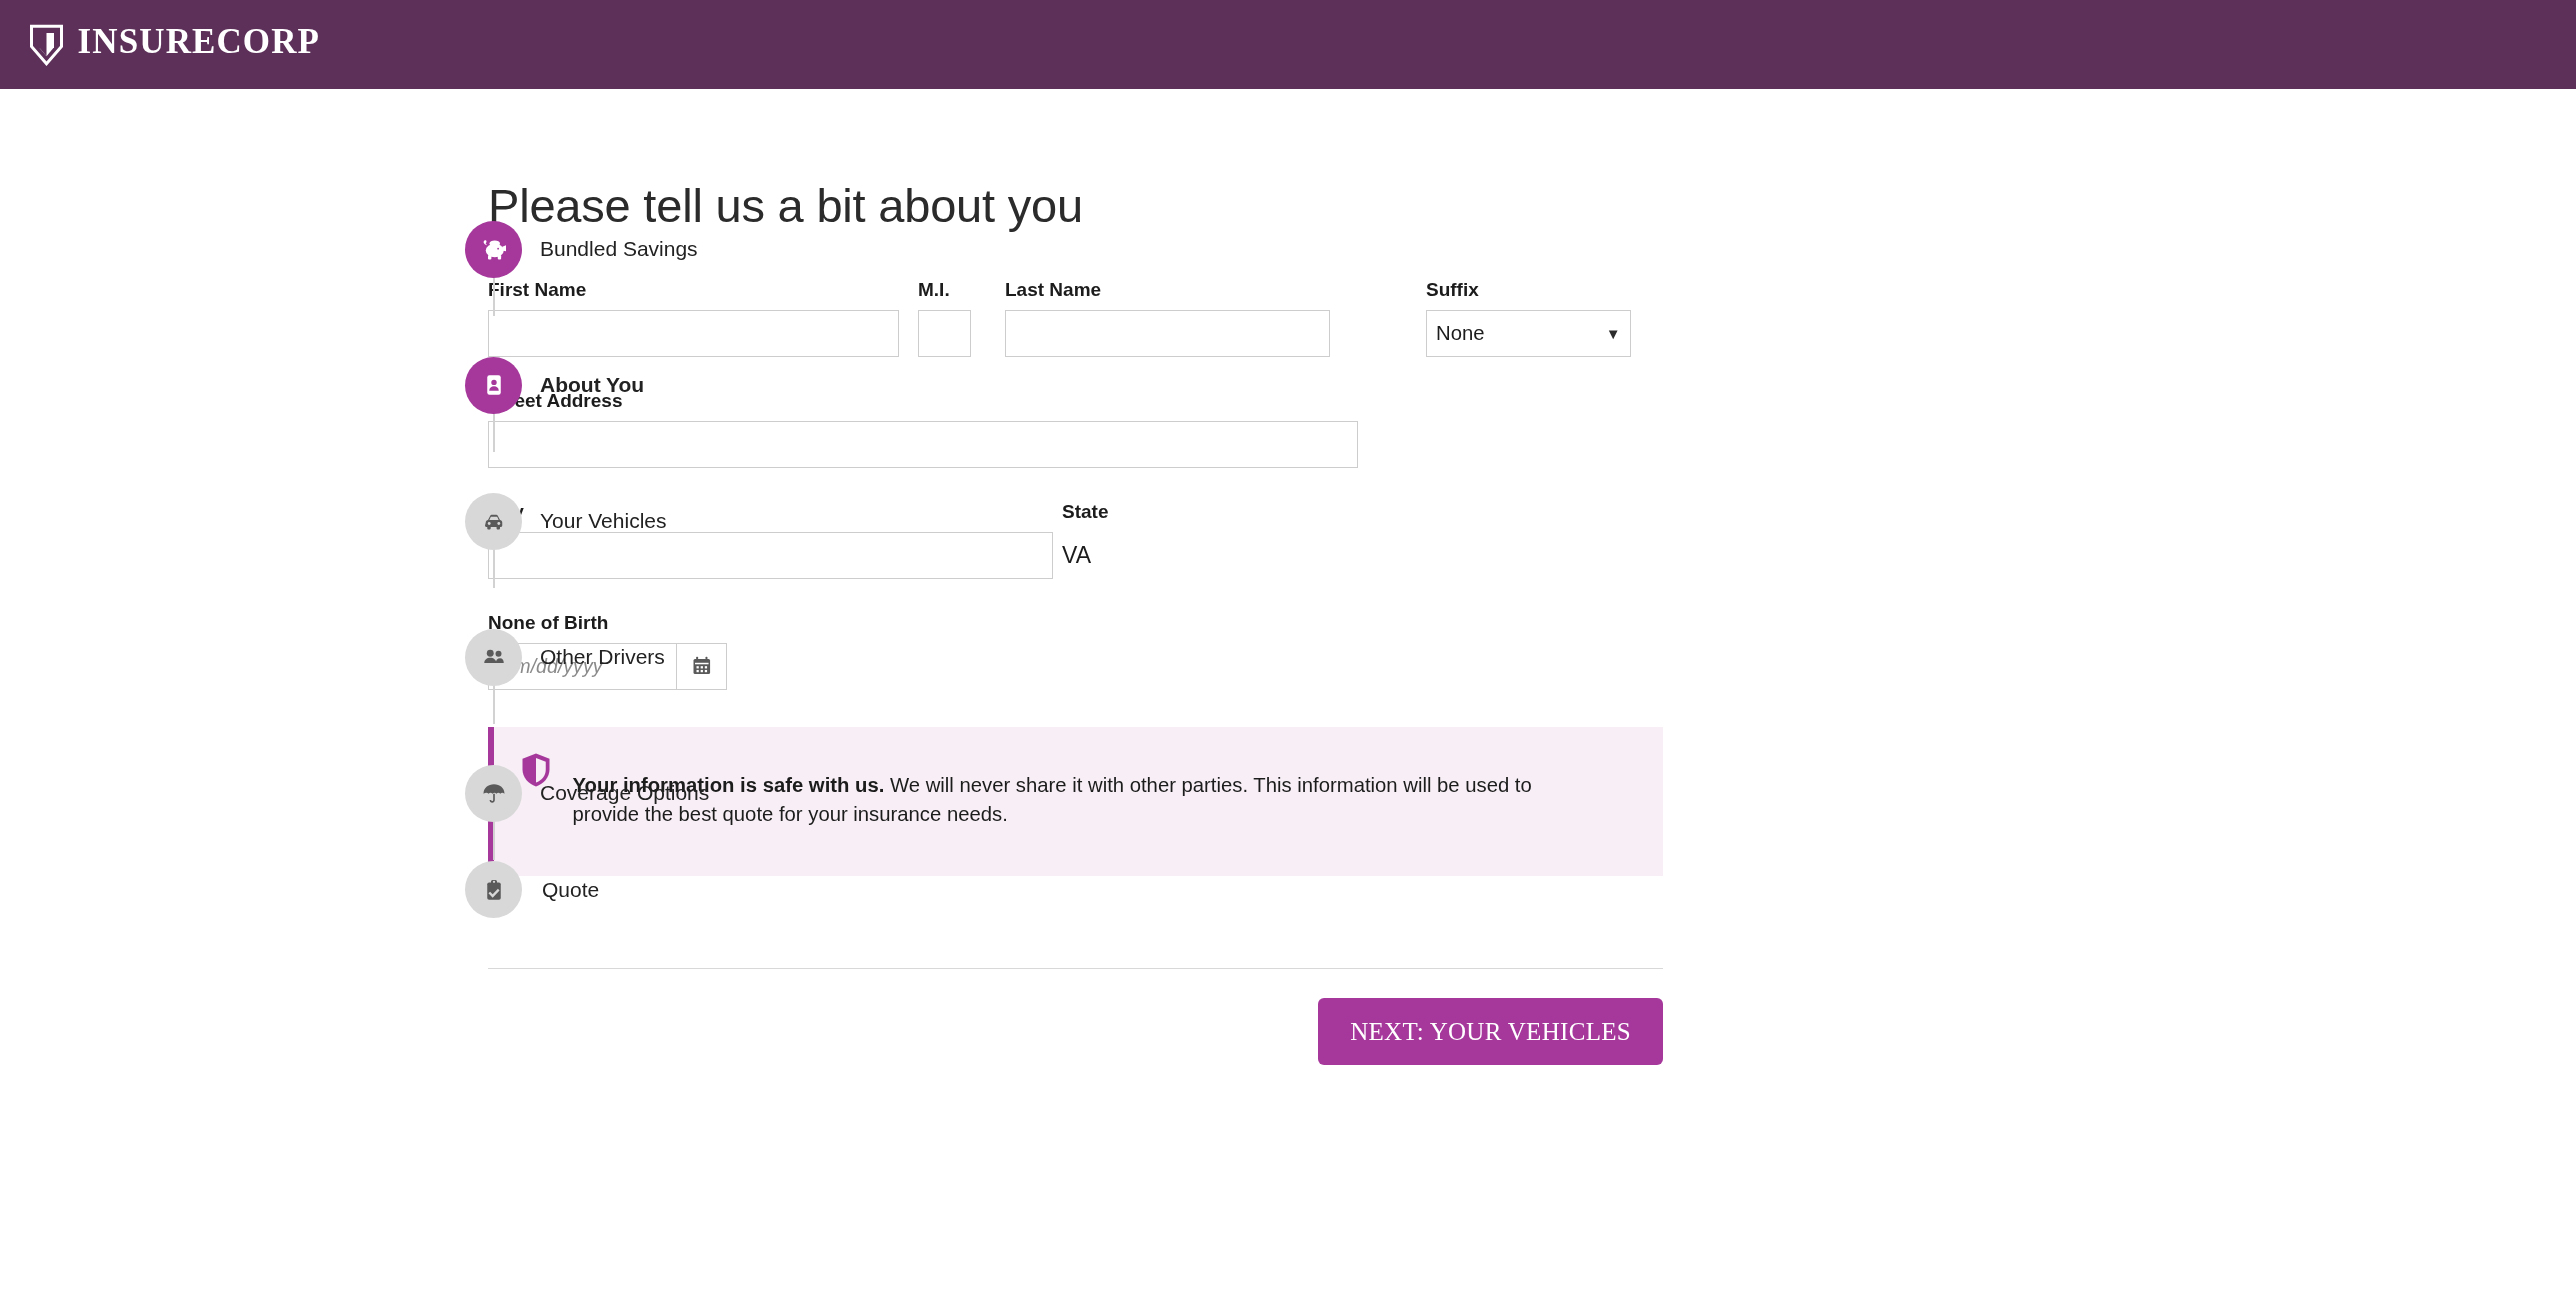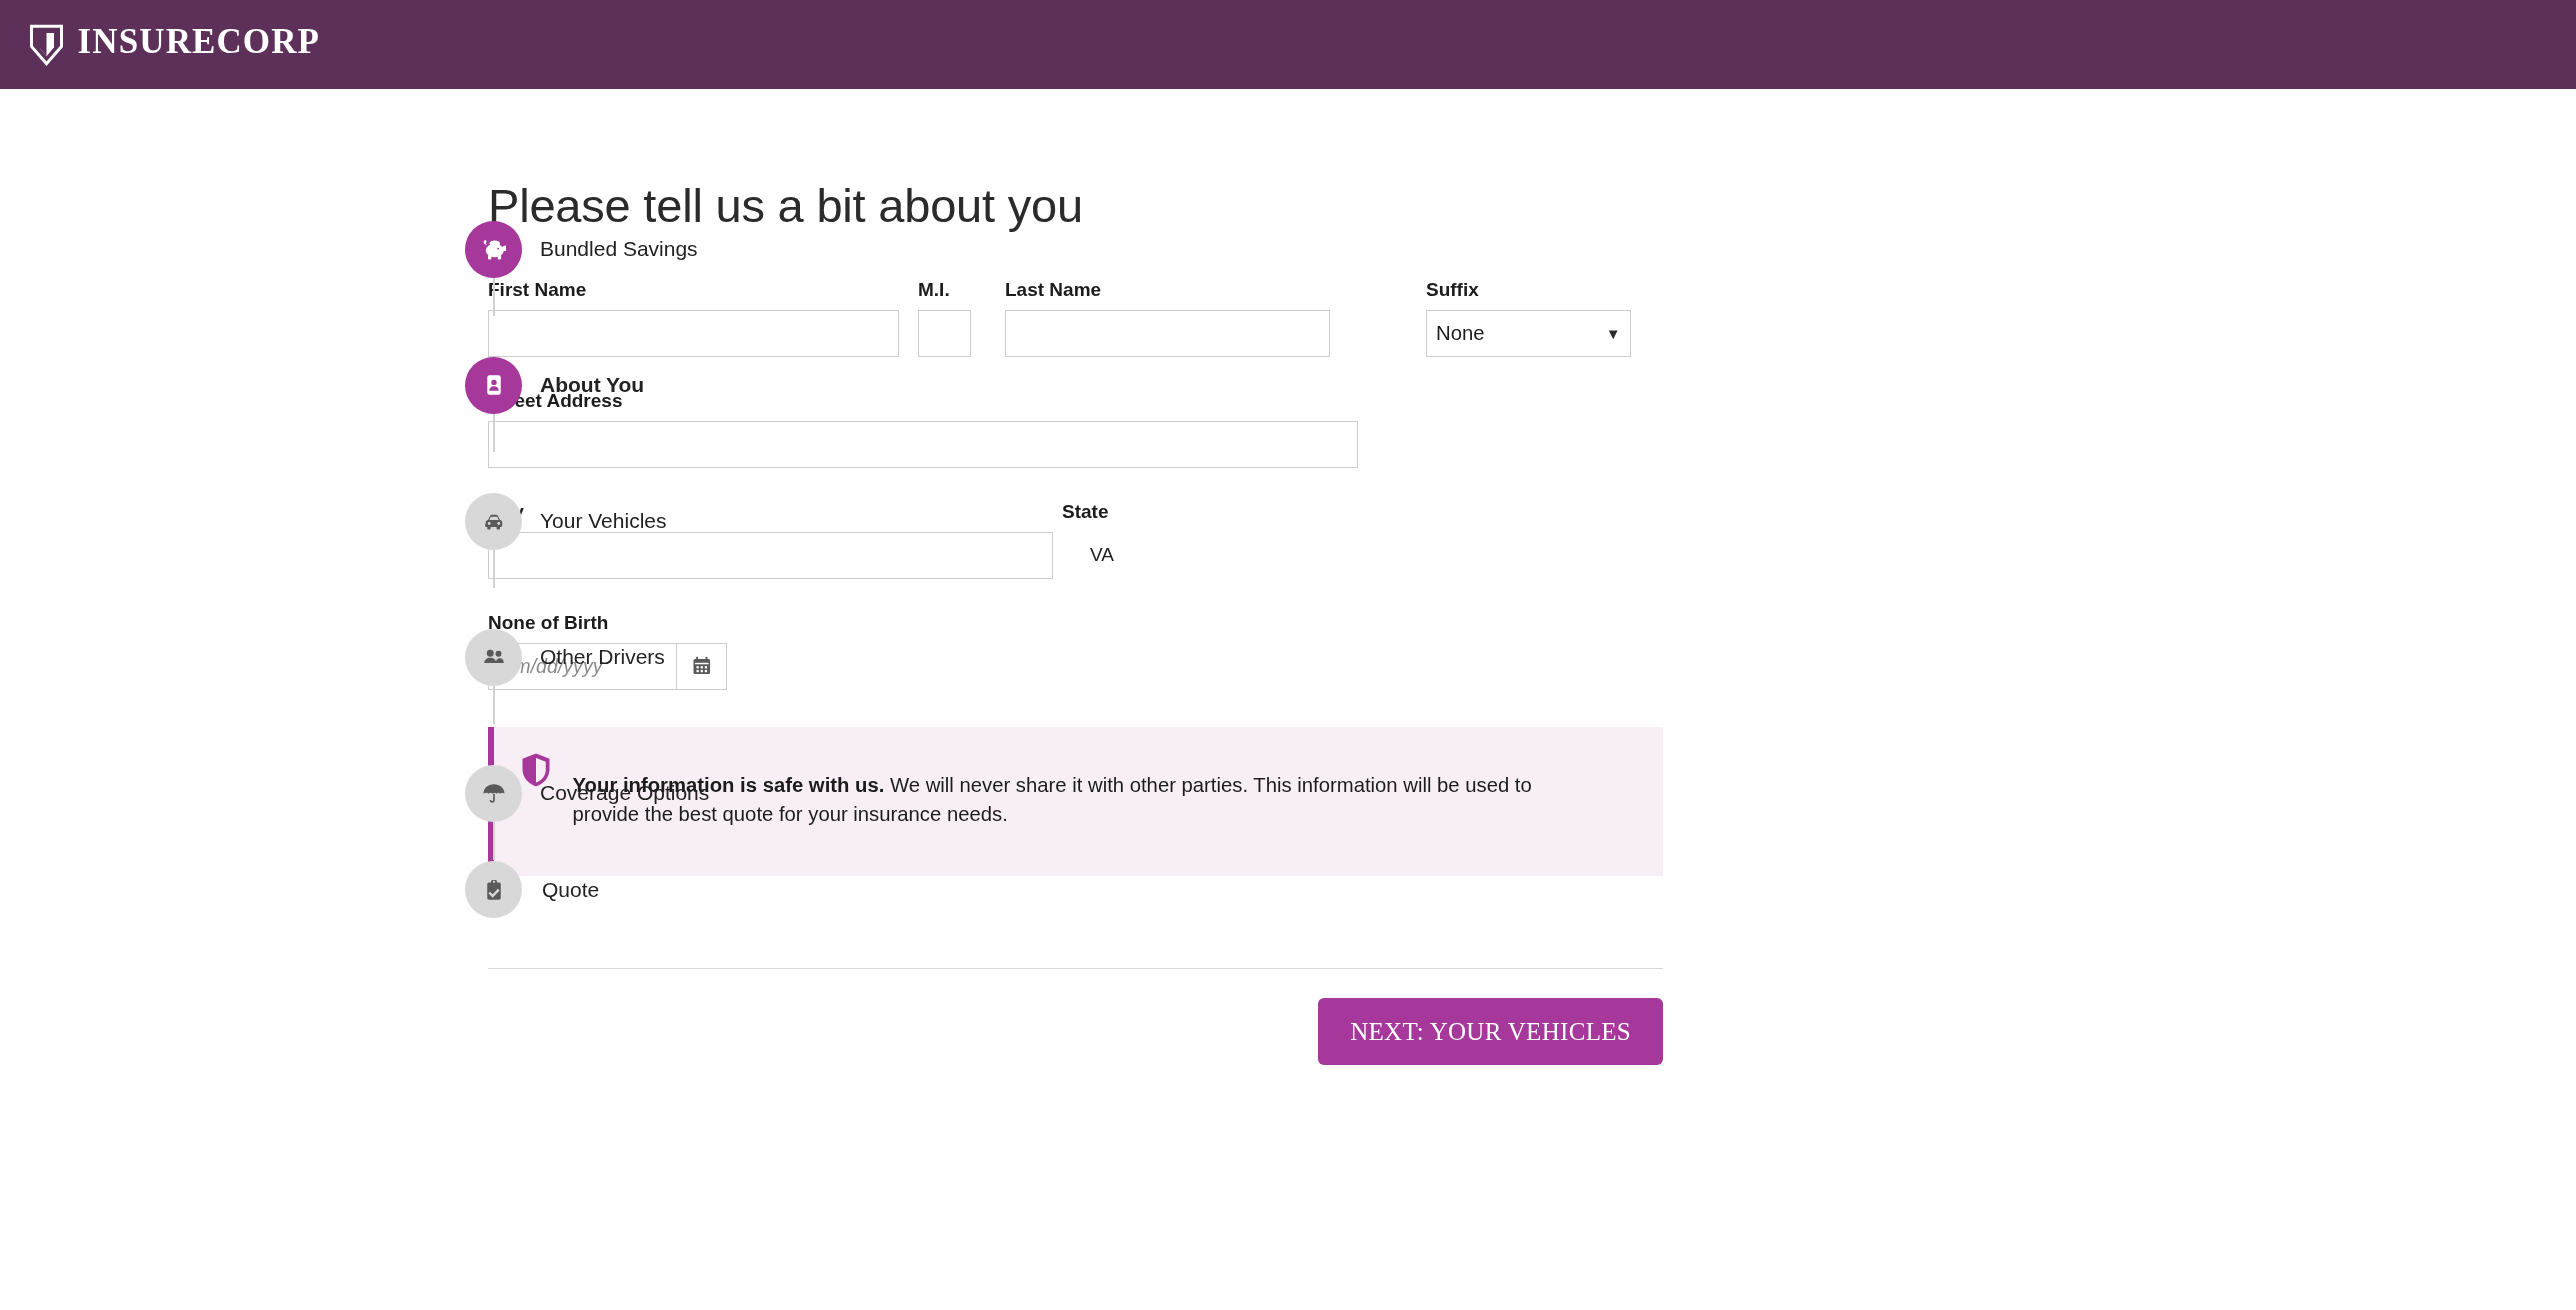--- a/index.html
+++ b/index.html
@@ -116,26 +116,25 @@
     background: #ffffff;
     font-family: "Liberation Sans", sans-serif;
     font-size: 19.6px;
     color: #1c1c1c;
     padding: 0 9px;
     border-radius: 0;
     outline: none;
   }
   .txt::placeholder { color: #8a8a8a; font-style: italic; }
   .static-val {
-    font-size: 19px;
+    font-size: 23px;
     color: #1c1c1c;
     height: 47px;
     display: flex;
     align-items: center;
-    margin-left: 28px;
   }
 
   .row { display: flex; align-items: flex-end; margin-bottom: 33px; }
   .col { display: flex; flex-direction: column; }
 
   
   .c-first  { width: 411px; }
   .c-mi     { width: 53px;  margin-left: 19px; }
   .c-last   { width: 325px; margin-left: 34px; }
   .c-suffix { width: 205px; margin-left: 96px; }

